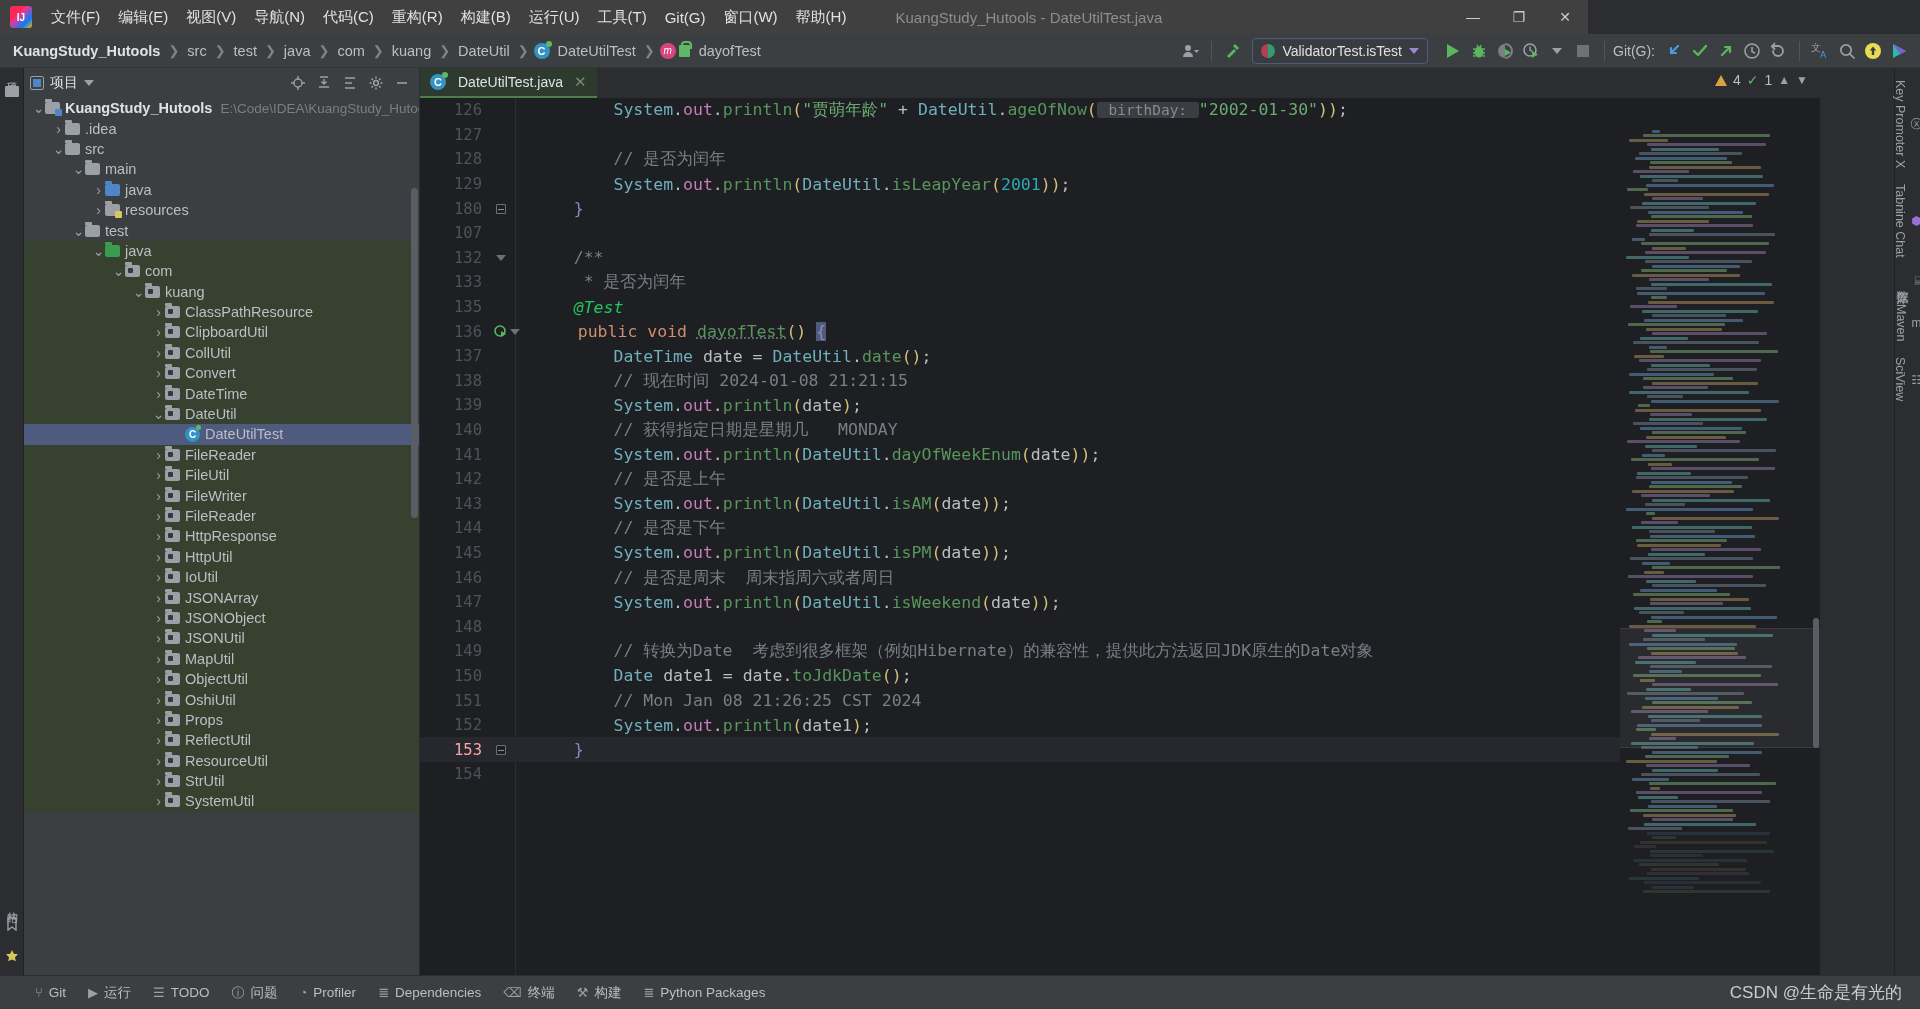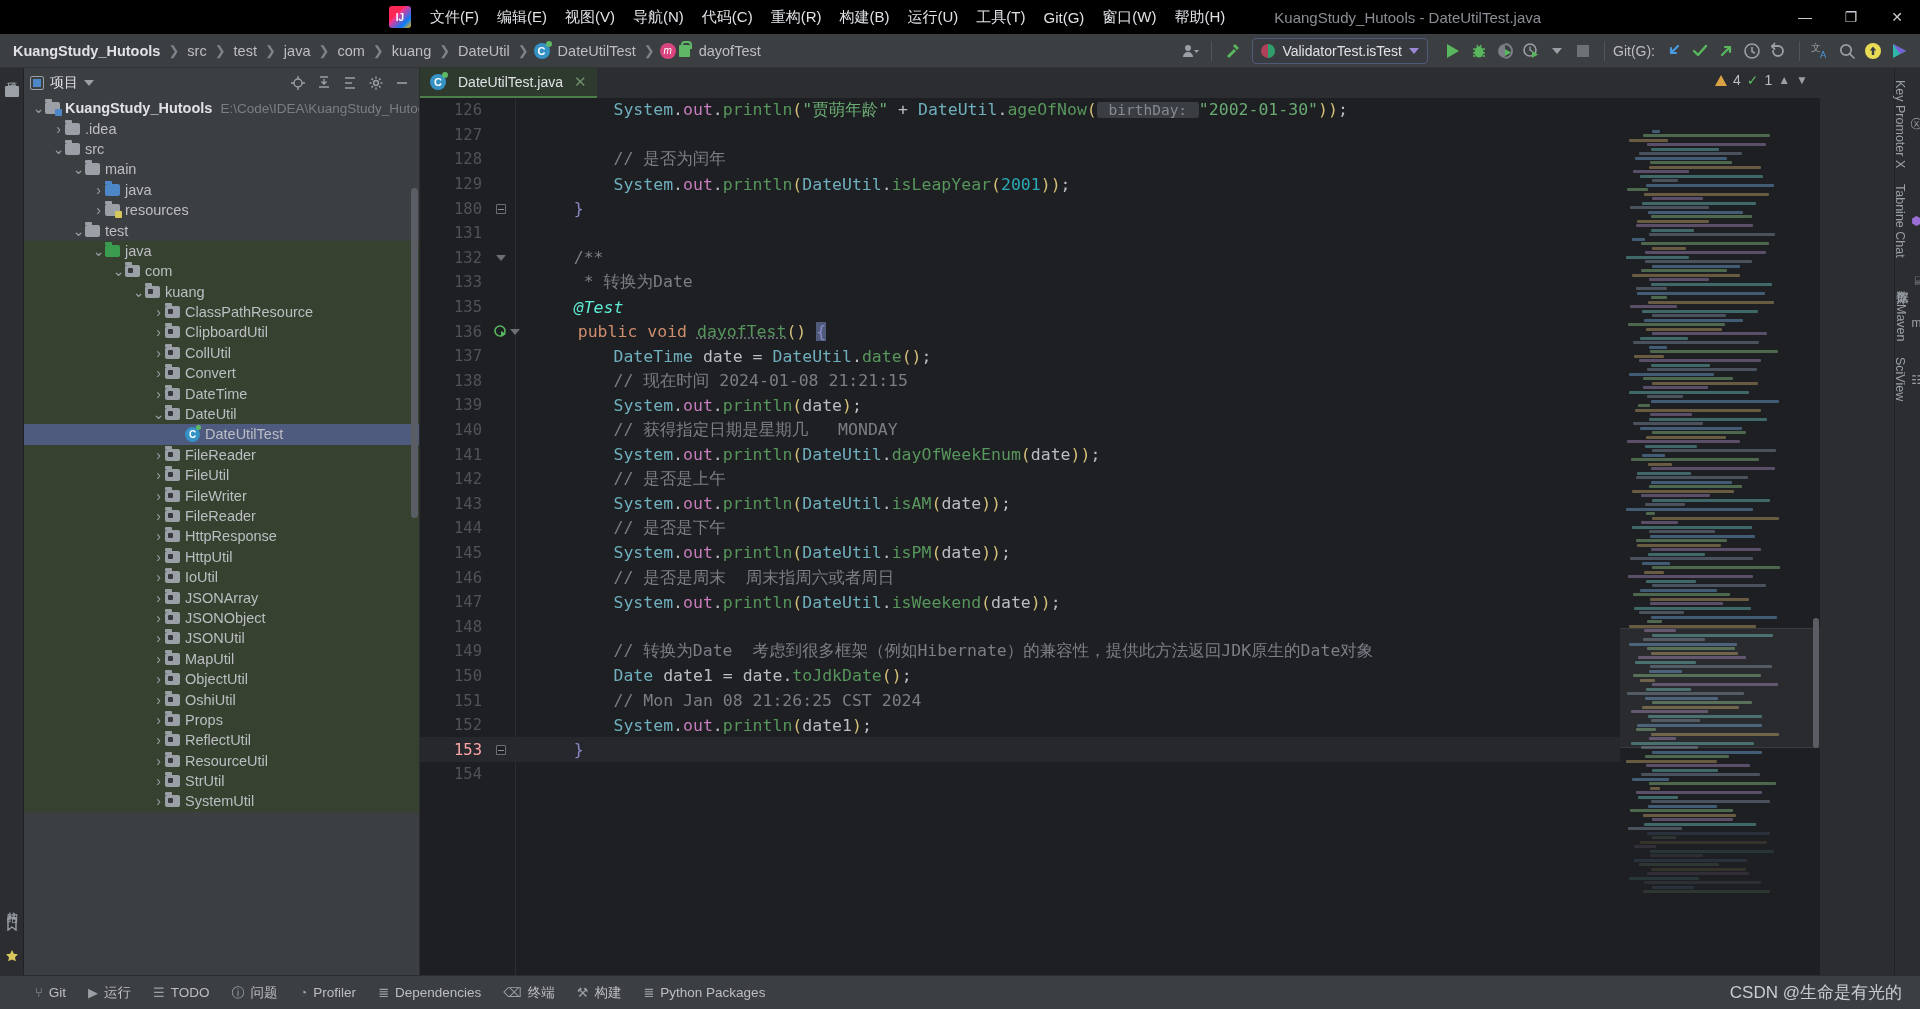--- a/index.html
+++ b/index.html
@@ -11,25 +11,24 @@
   }
   #app {
     position: relative;
     width: 1920px; height: 1009px;
     background: #2b2d30;
     color: #bcbec4;
   }
 
   
   .titlebar {
-    position: absolute; left: 0; top: 0; width: 1920px; height: 34px;
-    background: #000000;
+    position: absolute; left: 0; top: 0; width: 1588px; height: 34px;
+    background: #404040;
     display: flex; align-items: center;
     font-size: 15px;
-    justify-content: center;
   }
   .ij-logo {
     width: 22px; height: 22px; margin-left: 10px; margin-right: 10px;
     border-radius: 3px;
     background:
       linear-gradient(135deg, #fe2857 0%, #fe2857 38%, #ff318c 38%, #087cfa 75%, #fdb60d 100%);
     position: relative; flex: none;
   }
   .ij-logo::after {
     content: "IJ";
@@ -225,21 +224,21 @@
 
   .ctext {
     font-family:"DejaVu Sans Mono","Liberation Mono",monospace;
     font-size:16.5px; white-space:pre; letter-spacing:0;
     padding-left:18px;
   }
   .kw { color:#cf8e6d; }
   .str { color:#6aab73; }
   .num { color:#2aacb8; }
   .cmt { color:#7a7e85; }
-  .anno { color:#5eead4; font-style:italic; }
+  .anno { color:#22c55e; font-style:italic; }
   .typ { color:#6fafbd; }
   .mthg { color:#57965c; }
   .fld { color:#c77dbb; }
   .plain { color:#bcbec4; }
   .paren { color:#d4c07a; }
   .brace { color:#8888c6; }
   .hintbox {
     background:#3a3d41; color:#868a91; border-radius:3px; padding:0 3px;
     font-size:14.5px;
   }
@@ -747,35 +746,35 @@
             <span class="ctext"><span class="plain">        </span><span class="typ">System</span><span class="plain">.</span><span class="fld">out</span><span class="plain">.</span><span class="mthg">println</span><span class="paren">(</span><span class="typ">DateUtil</span><span class="plain">.</span><span class="mthg">isLeapYear</span><span class="paren">(</span><span class="num">2001</span><span class="paren">))</span><span class="plain">;</span></span>
           </div>
           <div class="crow">
             <span class="lnum">180</span>
             <span class="gmark">
               <span class="fold up"></span>
             </span>
             <span class="ctext"><span class="plain">    </span><span class="brace">}</span></span>
           </div>
           <div class="crow">
-            <span class="lnum">131</span>
+            <span class="lnum">107</span>
             <span class="gmark"></span>
             <span class="ctext"></span>
           </div>
           <div class="crow">
             <span class="lnum">132</span>
             <span class="gmark">
               <span class="fold tri"></span>
             </span>
             <span class="ctext"><span class="plain">    </span><span class="cmt">/**</span></span>
           </div>
           <div class="crow">
             <span class="lnum">133</span>
             <span class="gmark"></span>
-            <span class="ctext"><span class="plain">     </span><span class="cmt">* 转换为Date</span></span>
+            <span class="ctext"><span class="plain">     </span><span class="cmt">* 是否为闰年</span></span>
           </div>
           <div class="crow">
             <span class="lnum">135</span>
             <span class="gmark"></span>
             <span class="ctext"><span class="plain">    </span><span class="anno">@Test</span></span>
           </div>
           <div class="crow">
             <span class="lnum">136</span>
             <span class="gmark">
               <svg width="14" height="14" viewBox="0 0 14 14">

